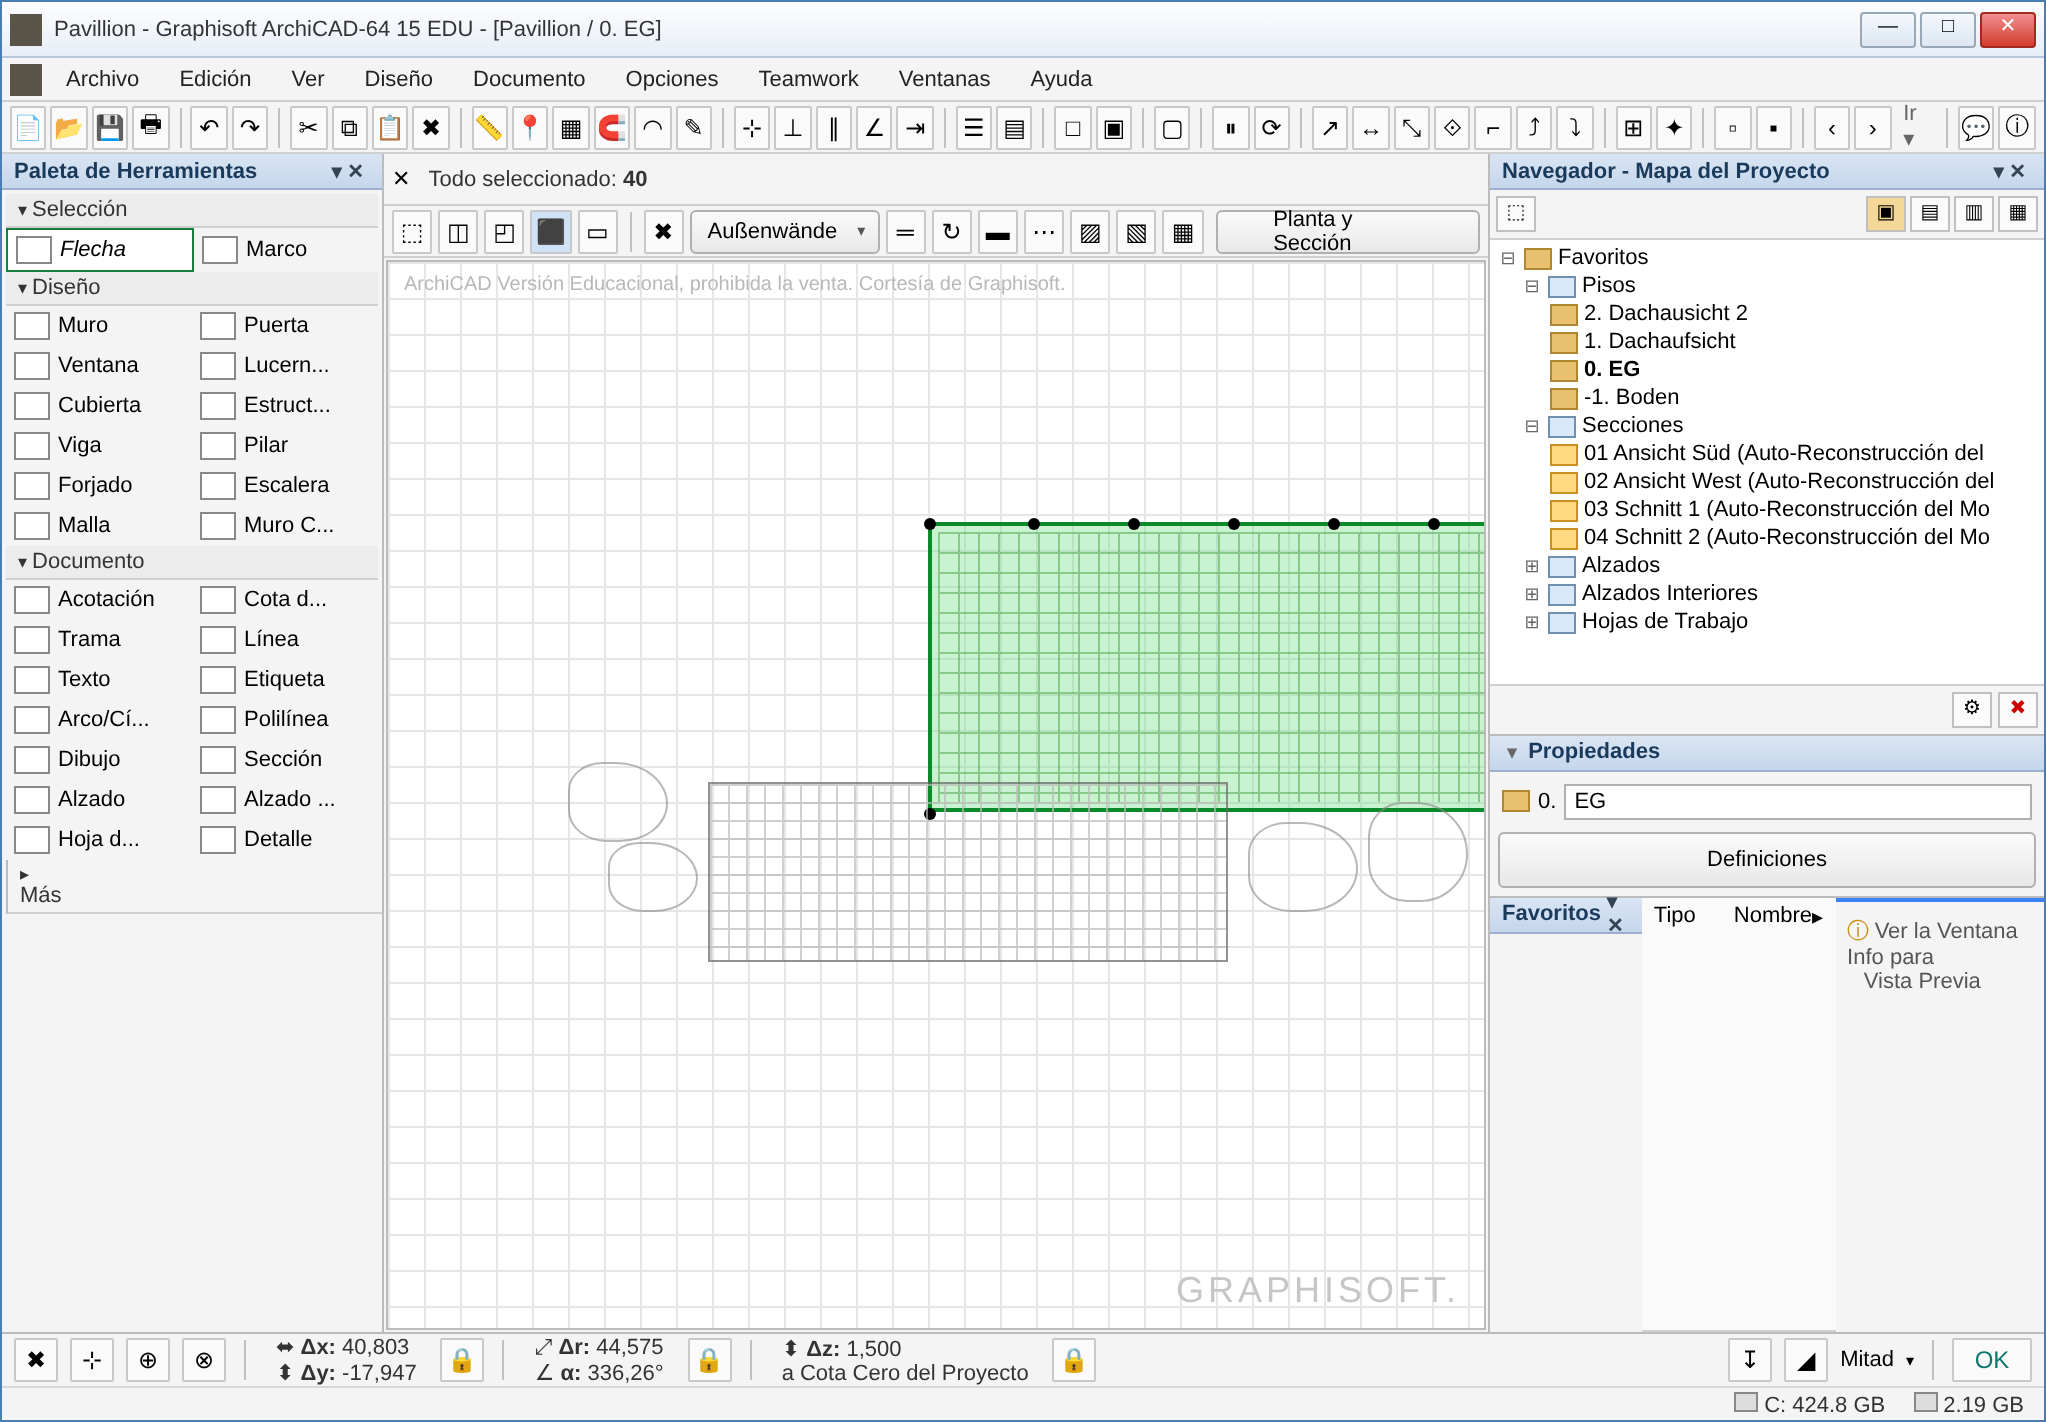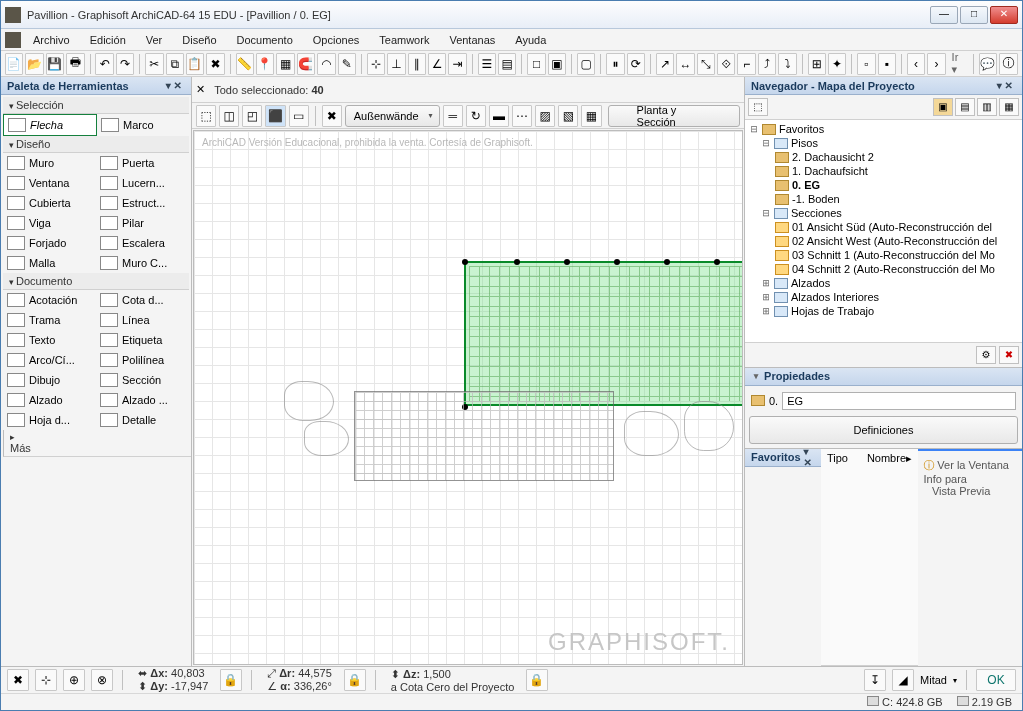--- a/index.html
+++ b/index.html
@@ -38,21 +38,21 @@
 .dropdown-btn::after { content: "▾"; position: absolute; right: 6px; font-size: 8px; color: #555; }
 .bigbtn { height: 22px; border: 1px solid #b0b0b0; background: linear-gradient(#fafafa,#e8e8e8); padding: 0 28px; border-radius: 3px; cursor: pointer; display: flex; align-items: center; }
 .canvas { flex: 1; position: relative; background: #fff; overflow: hidden; border: 1px solid #bcbcbc; margin: 1px; }
 .grid { position: absolute; inset: 0; background-image: linear-gradient(#e6e6e6 1px, transparent 1px), linear-gradient(90deg, #e6e6e6 1px, transparent 1px); background-size: 18px 18px; }
 .watermark-text { position: absolute; top: 6px; left: 8px; color: #b8b8b8; font-size: 10px; }
 .drawing { position: absolute; left: 120px; top: 60px; width: 430px; height: 280px; }
 .sel-rect { position: absolute; left: 150px; top: 70px; width: 300px; height: 145px; background: rgba(100,220,120,0.35); border: 2px solid #0a8a2a; }
 .inner-lines { position: absolute; left: 155px; top: 75px; width: 290px; height: 135px; background-image: linear-gradient(#4aa04a 1px, transparent 1px), linear-gradient(90deg, #4aa04a 1px, transparent 1px); background-size: 10px 10px; opacity: 0.5; }
 .handle { position: absolute; width: 6px; height: 6px; background: #000; border-radius: 50%; }
 .outline { position: absolute; left: 40px; top: 200px; width: 260px; height: 90px; border: 1px solid #666; background-image: linear-gradient(#bbb 1px, transparent 1px), linear-gradient(90deg, #bbb 1px, transparent 1px); background-size: 9px 9px; opacity: 0.7; }
-.brand { position: absolute; right: 12px; bottom: 8px; color: #c6c6c6; font-size: 24px; letter-spacing: 2px; font-weight: 300; }
+.brand { position: absolute; right: 12px; bottom: 8px; color: #c6c6c6; font-size: 18px; letter-spacing: 2px; font-weight: 300; }
 .scribble { position: absolute; border: 1px solid #888; border-radius: 40% 60% 55% 45%; opacity: 0.6; }
 
 .right { width: 278px; border-left: 1px solid #bcbcbc; display: flex; flex-direction: column; background: #f4f4f4; }
 .nav-body { flex: 1; overflow: auto; background: #fff; padding: 2px; font-size: 11px; }
 .nav-tools { display: flex; gap: 2px; padding: 3px; border-bottom: 1px solid #d0d0d0; background: #f4f4f4; }
 .small-tbtn { width: 20px; height: 18px; border: 1px solid #c0c0c0; background: #fafafa; cursor: pointer; font-size: 10px; text-align: center; line-height: 16px; }
 .tree-item { padding: 1px 2px; display: flex; align-items: center; gap: 3px; cursor: pointer; white-space: nowrap; }
 .tree-icon { width: 14px; height: 11px; background: #e8c070; border: 1px solid #b08830; flex-shrink: 0; }
 .tree-icon.house { background: #ffd880; border-color: #cc9020; position: relative; }
 .tree-icon.blue { background: #d8e8f8; border-color: #7090b0; }

